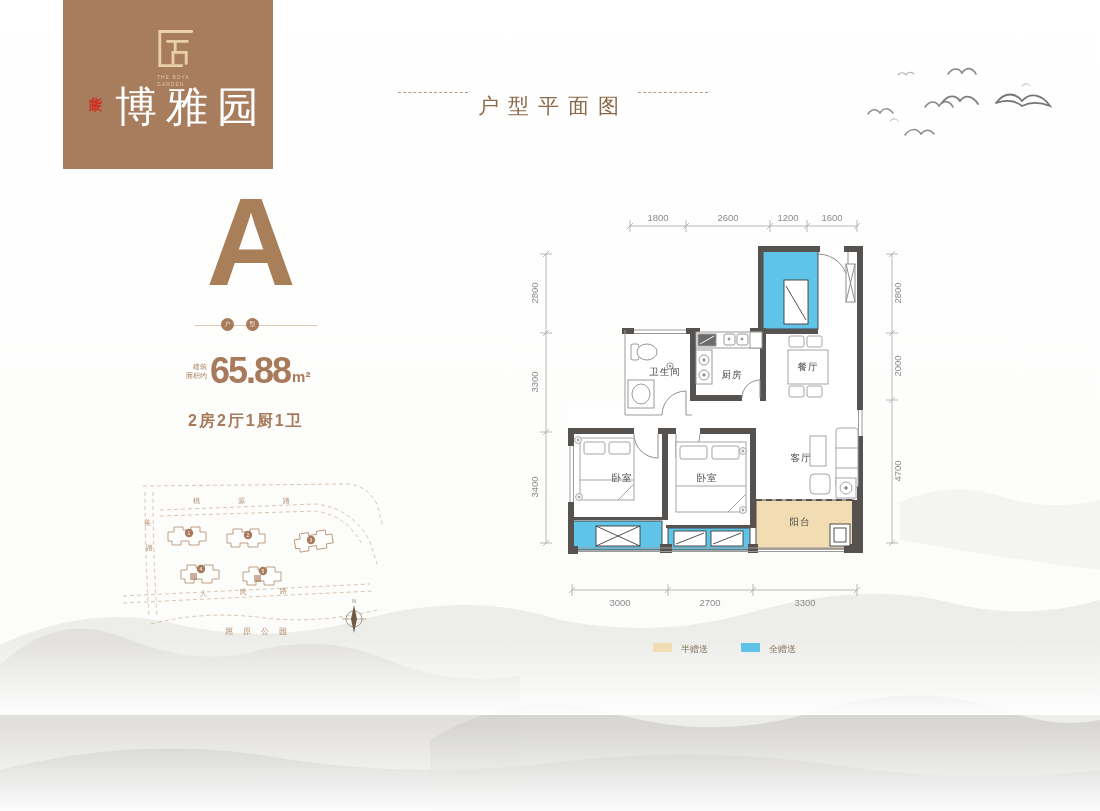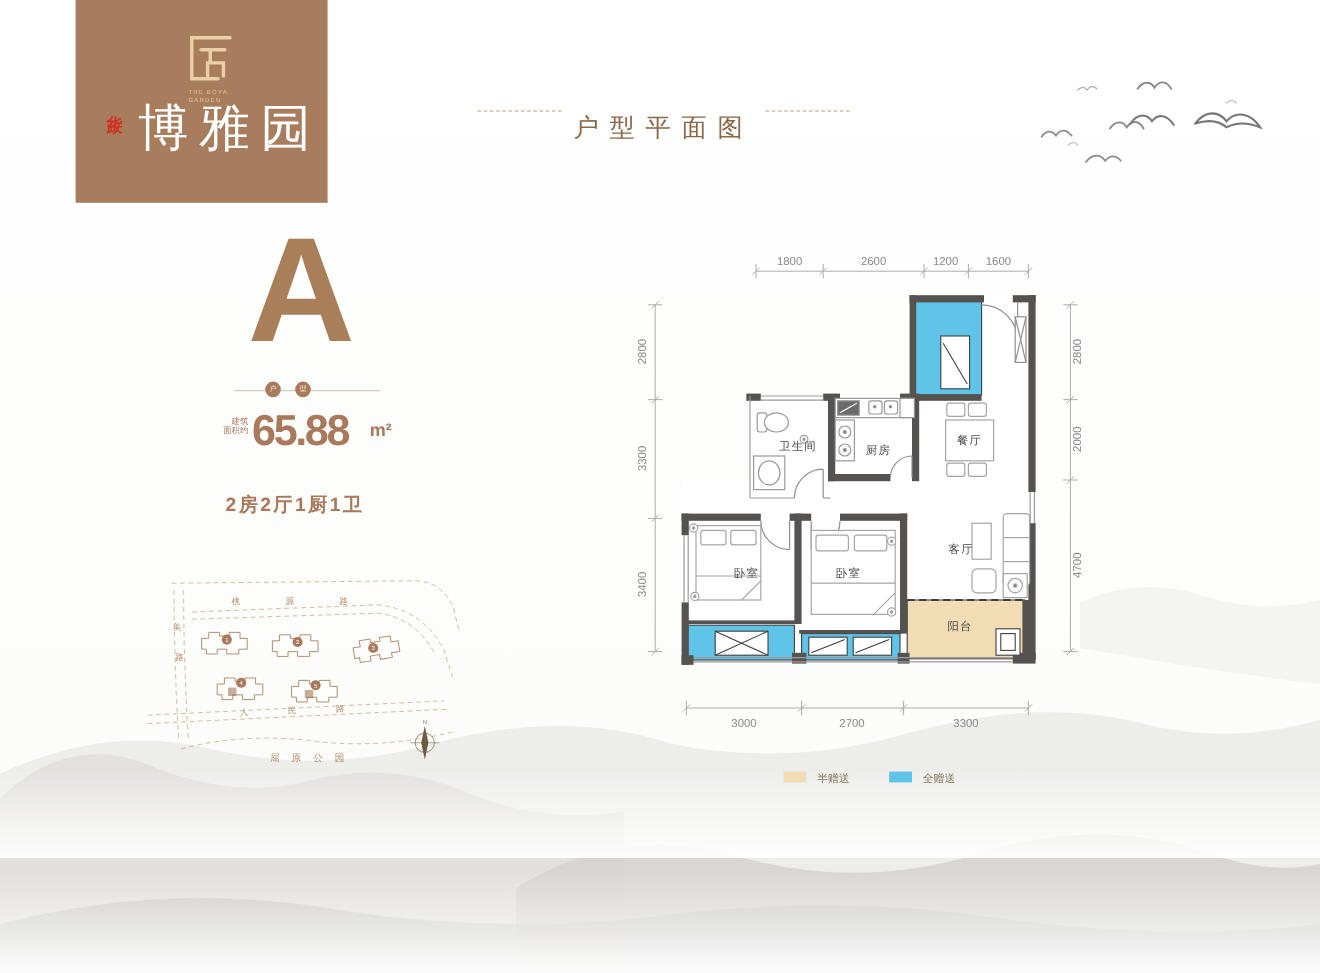--- a/index.html
+++ b/index.html
@@ -17,24 +17,24 @@
   
   .title-row{left:398px;top:92px;width:310px;display:flex;gap:10px;}
   .title-dash{flex:1;border-top:1px dashed #b99d7d;height:0;}
   .title-text{color:#8a6848;font-size:21px;letter-spacing:9px;white-space:nowrap;font-weight:500;}
   
   .unit-letter{left:186px;top:180px;width:130px;text-align:center;color:#a97f5a;
                font-size:124px;font-weight:bold;line-height:1;}
   .unit-divider{left:195px;top:325px;width:122px;border-top:1px solid #dcc9b2;}
   .div-circle{top:318px;width:13px;height:13px;border-radius:50%;background:#a8795a;
               color:#f5e8d8;font-size:6px;display:flex;align-items:center;justify-content:center;}
-  .area-row{left:186px;top:344px;display:flex;align-items:center;color:#a8795a;}
+  .area-row{left:186px;top:356px;display:flex;align-items:flex-end;color:#a8795a;}
   .area-prefix{font-size:7px;line-height:1.25;text-align:right;margin-bottom:6px;margin-right:3px;}
   .area-value{font-size:36px;font-weight:bold;letter-spacing:-2px;line-height:.85;}
-  .area-unit{font-size:15px;font-weight:bold;margin-bottom:2px;margin-left:18px;}
+  .area-unit{font-size:15px;font-weight:bold;margin-bottom:2px;margin-left:2px;}
   .unit-rooms{left:188px;top:411px;color:#a8795a;font-size:16px;letter-spacing:2px;font-weight:bold;}
   
   .legend{left:653px;top:643px;display:flex;gap:9px;font-size:9px;color:#85755e;}
   .sw{width:19px;height:9px;display:inline-block;}
   .sw-half{background:#f2dcb4;}
   .sw-full{background:#5fc4e7;margin-left:24px;}
   
   text{font-family:"Liberation Sans", sans-serif;}
   .dimtxt{font-size:9.5px;fill:#8a8a8a;}
   .roomtxt{font-size:9.5px;fill:#4a4a4a;letter-spacing:1px;}

